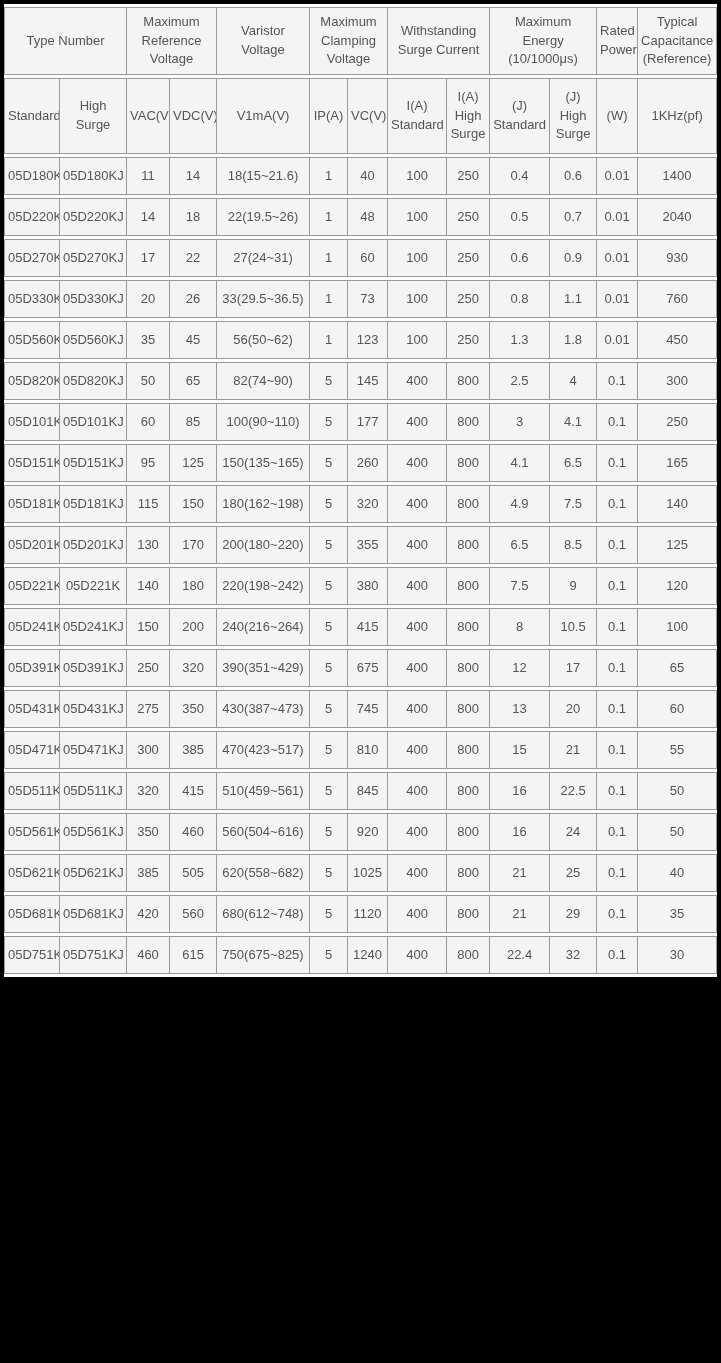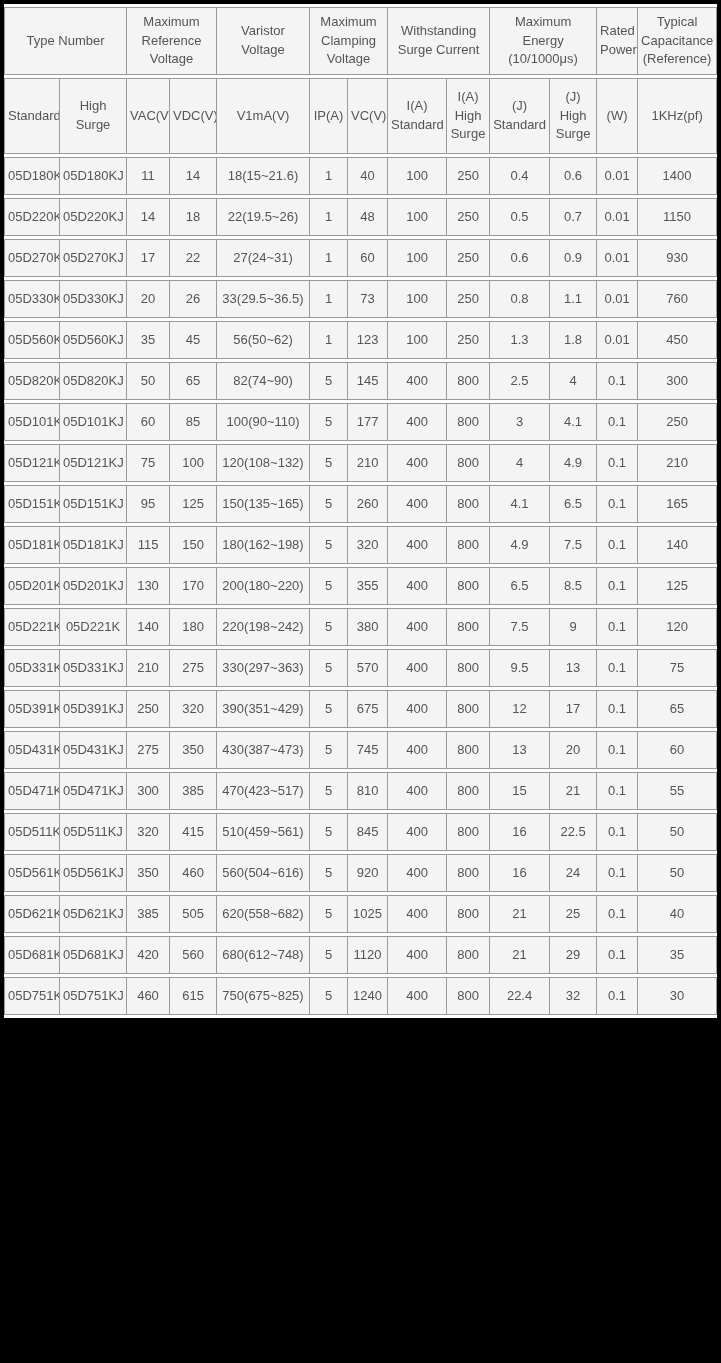--- a/index.html
+++ b/index.html
@@ -114,21 +114,21 @@
         <td>14</td>
         <td>18</td>
         <td>22(19.5~26)</td>
         <td>1</td>
         <td>48</td>
         <td>100</td>
         <td>250</td>
         <td>0.5</td>
         <td>0.7</td>
         <td>0.01</td>
-        <td>1150</td>
+        <td>2040</td>
       </tr>
       <tr>
         <td>05D270K</td>
         <td>05D270KJ</td>
         <td>17</td>
         <td>22</td>
         <td>27(24~31)</td>
         <td>1</td>
         <td>60</td>
         <td>100</td>
@@ -192,35 +192,20 @@
         <td>5</td>
         <td>177</td>
         <td>400</td>
         <td>800</td>
         <td>3</td>
         <td>4.1</td>
         <td>0.1</td>
         <td>250</td>
       </tr>
       <tr>
-        <td>05D121K</td>
-        <td>05D121KJ</td>
-        <td>75</td>
-        <td>100</td>
-        <td>120(108~132)</td>
-        <td>5</td>
-        <td>210</td>
-        <td>400</td>
-        <td>800</td>
-        <td>4</td>
-        <td>4.9</td>
-        <td>0.1</td>
-        <td>210</td>
-      </tr>
-      <tr>
         <td>05D151K</td>
         <td>05D151KJ</td>
         <td>95</td>
         <td>125</td>
         <td>150(135~165)</td>
         <td>5</td>
         <td>260</td>
         <td>400</td>
         <td>800</td>
         <td>4.1</td>
@@ -267,33 +252,33 @@
         <td>5</td>
         <td>380</td>
         <td>400</td>
         <td>800</td>
         <td>7.5</td>
         <td>9</td>
         <td>0.1</td>
         <td>120</td>
       </tr>
       <tr>
-        <td>05D331K</td>
-        <td>05D331KJ</td>
-        <td>210</td>
-        <td>275</td>
-        <td>330(297~363)</td>
-        <td>5</td>
-        <td>570</td>
-        <td>400</td>
-        <td>800</td>
-        <td>9.5</td>
-        <td>13</td>
-        <td>0.1</td>
-        <td>75</td>
+        <td>05D241K</td>
+        <td>05D241KJ</td>
+        <td>150</td>
+        <td>200</td>
+        <td>240(216~264)</td>
+        <td>5</td>
+        <td>415</td>
+        <td>400</td>
+        <td>800</td>
+        <td>8</td>
+        <td>10.5</td>
+        <td>0.1</td>
+        <td>100</td>
       </tr>
       <tr>
         <td>05D391K</td>
         <td>05D391KJ</td>
         <td>250</td>
         <td>320</td>
         <td>390(351~429)</td>
         <td>5</td>
         <td>675</td>
         <td>400</td>

